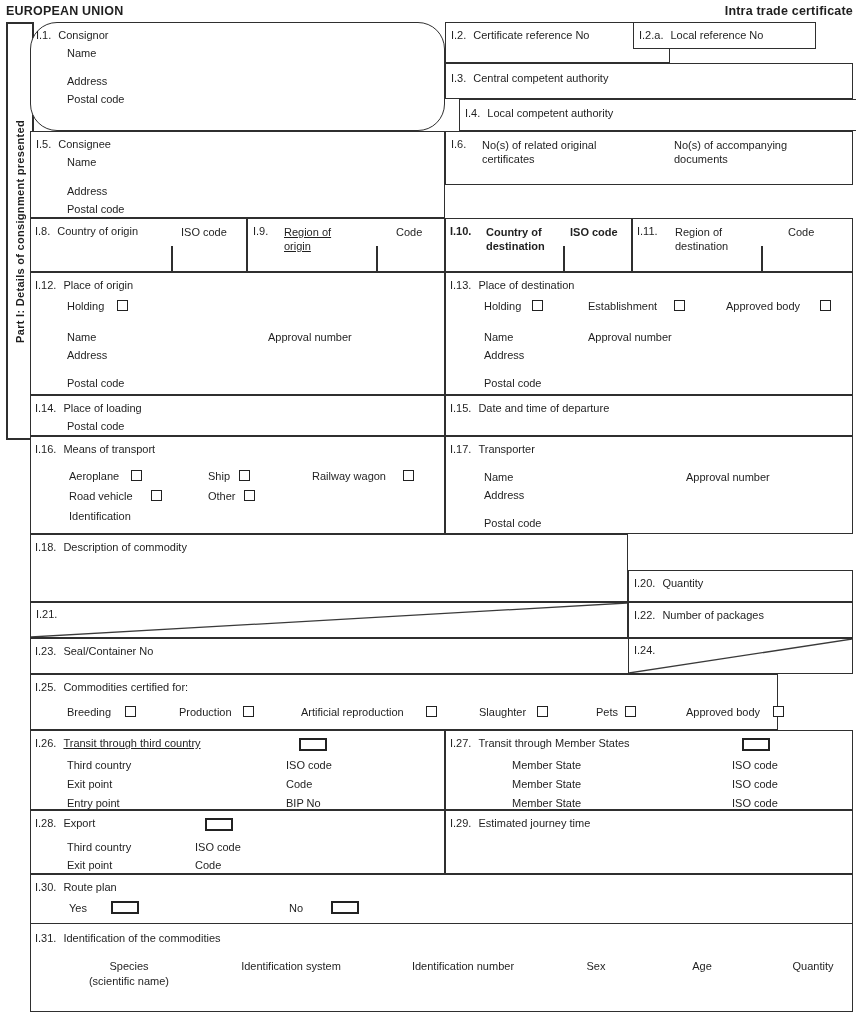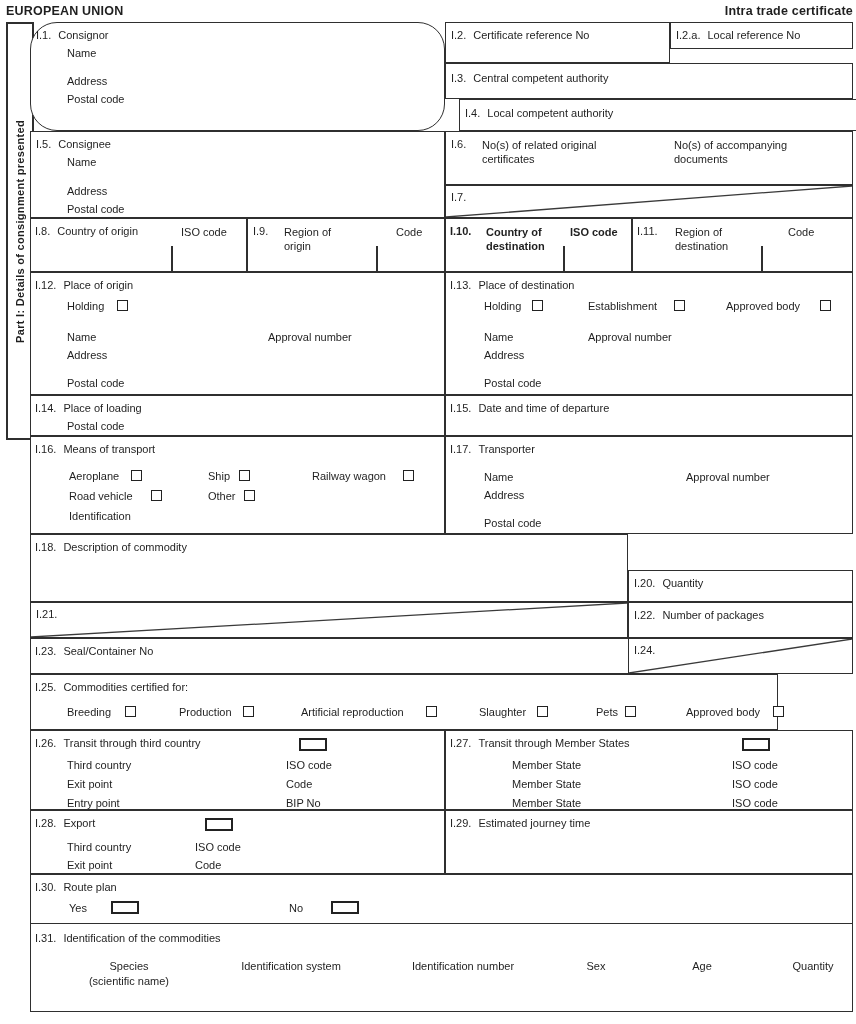--- a/index.html
+++ b/index.html
@@ -50,21 +50,21 @@
     <div class="cell" style="left:0;top:0;width:415px;height:109px;border-radius:27px;">
       <div class="head"><span class="no">I.1.</span><span>Consignor</span></div>
       <span class="lb" style="left:36px;top:23px;">Name</span>
       <span class="lb" style="left:36px;top:51px;">Address</span>
       <span class="lb" style="left:36px;top:69px;">Postal code</span>
     </div>
 
     <div class="cell" style="left:415px;top:0;width:225px;height:41px;">
       <div class="head"><span class="no">I.2.</span><span>Certificate reference No</span></div>
     </div>
-    <div class="cell" style="left:640px;top:0;width:183px;height:27px;">
+    <div class="cell" style="left:603px;top:0;width:183px;height:27px;">
       <div class="head"><span class="no">I.2.a.</span><span>Local reference No</span></div>
     </div>
 
     <div class="cell" style="left:415px;top:41px;width:408px;height:36px;">
       <div class="head" style="top:8px;"><span class="no">I.3.</span><span>Central competent authority</span></div>
     </div>
     <div class="cell" style="left:415px;top:77px;width:408px;height:32px;margin-left:14px;">
       <div class="head" style="top:7px;"><span class="no">I.4.</span><span>Local competent authority</span></div>
     </div>
 
@@ -74,35 +74,29 @@
       <span class="lb" style="left:36px;top:52px;">Address</span>
       <span class="lb" style="left:36px;top:70px;">Postal code</span>
     </div>
 
     <div class="cell" style="left:415px;top:109px;width:408px;height:54px;">
       <div class="head"><span class="no">I.6.</span></div>
       <span class="lb wrap" style="left:36px;top:6px;width:160px;">No(s) of related original certificates</span>
       <span class="lb wrap" style="left:228px;top:6px;width:150px;">No(s) of accompanying documents</span>
     </div>
 
-    <div class="cell" style="left:415px;top:163px;width:408px;height:33px;">
-      <svg class="diag">
-          <line x1="0" y1="100%" x2="100%" y2="0" stroke="#3a3a3a" stroke-width="1.3"></line>
-        </svg>
-      <div class="head" style="top:5px;"><span class="no">I.7.</span></div>
-    </div>
 
     <div class="cell" style="left:0;top:196px;width:217px;height:54px;">
       <div class="head" style="left:4px;"><span class="no">I.8.</span><span>Country of origin</span></div>
       <span class="lb" style="left:150px;top:6px;">ISO code</span>
       <div class="pv" style="left:140px;top:27px;height:25px;"></div>
     </div>
     <div class="cell" style="left:217px;top:196px;width:198px;height:54px;">
       <div class="head"><span class="no">I.9.</span></div>
-      <span class="lb wrap" style="left:36px;top:6px;width:70px;">Region of origin</span>
+      <span class="lb wrap" style="left:36px;top:6px;width:70px;text-decoration:underline;">Region of origin</span>
       <span class="lb" style="left:148px;top:6px;">Code</span>
       <div class="pv" style="left:128px;top:27px;height:25px;"></div>
     </div>
     <div class="cell" style="left:415px;top:196px;width:187px;height:54px;font-weight:bold;">
       <div class="head" style="left:4px;"><span class="no" style="margin-right:4px;">I.10.</span></div>
       <span class="lb wrap" style="left:40px;top:6px;width:80px;">Country of destination</span>
       <span class="lb" style="left:124px;top:6px;">ISO code</span>
       <div class="pv" style="left:117px;top:27px;height:25px;"></div>
     </div>
     <div class="cell" style="left:602px;top:196px;width:221px;height:54px;">
@@ -204,21 +198,21 @@
       <span class="cb" style="left:395px;top:31px;"></span>
       <span class="lb" style="left:448px;top:30px;">Slaughter</span>
       <span class="cb" style="left:506px;top:31px;"></span>
       <span class="lb" style="left:565px;top:30px;">Pets</span>
       <span class="cb" style="left:594px;top:31px;"></span>
       <span class="lb" style="left:655px;top:30px;">Approved body</span>
       <span class="cb" style="left:742px;top:31px;"></span>
     </div>
 
     <div class="cell" style="left:0;top:708px;width:415px;height:80px;">
-      <div class="head" style="left:4px;"><span class="no">I.26.</span><span>Transit through third country</span></div>
+      <div class="head" style="left:4px;text-decoration:underline;"><span class="no">I.26.</span><span>Transit through third country</span></div>
       <span class="cbw" style="left:268px;top:7px;"></span>
       <span class="lb" style="left:36px;top:27px;">Third country</span>
       <span class="lb" style="left:255px;top:27px;">ISO code</span>
       <span class="lb" style="left:36px;top:46px;">Exit point</span>
       <span class="lb" style="left:255px;top:46px;">Code</span>
       <span class="lb" style="left:36px;top:65px;">Entry point</span>
       <span class="lb" style="left:255px;top:65px;">BIP No</span>
     </div>
     <div class="cell" style="left:415px;top:708px;width:408px;height:80px;">
       <div class="head" style="left:4px;"><span class="no">I.27.</span><span>Transit through Member States</span></div>

